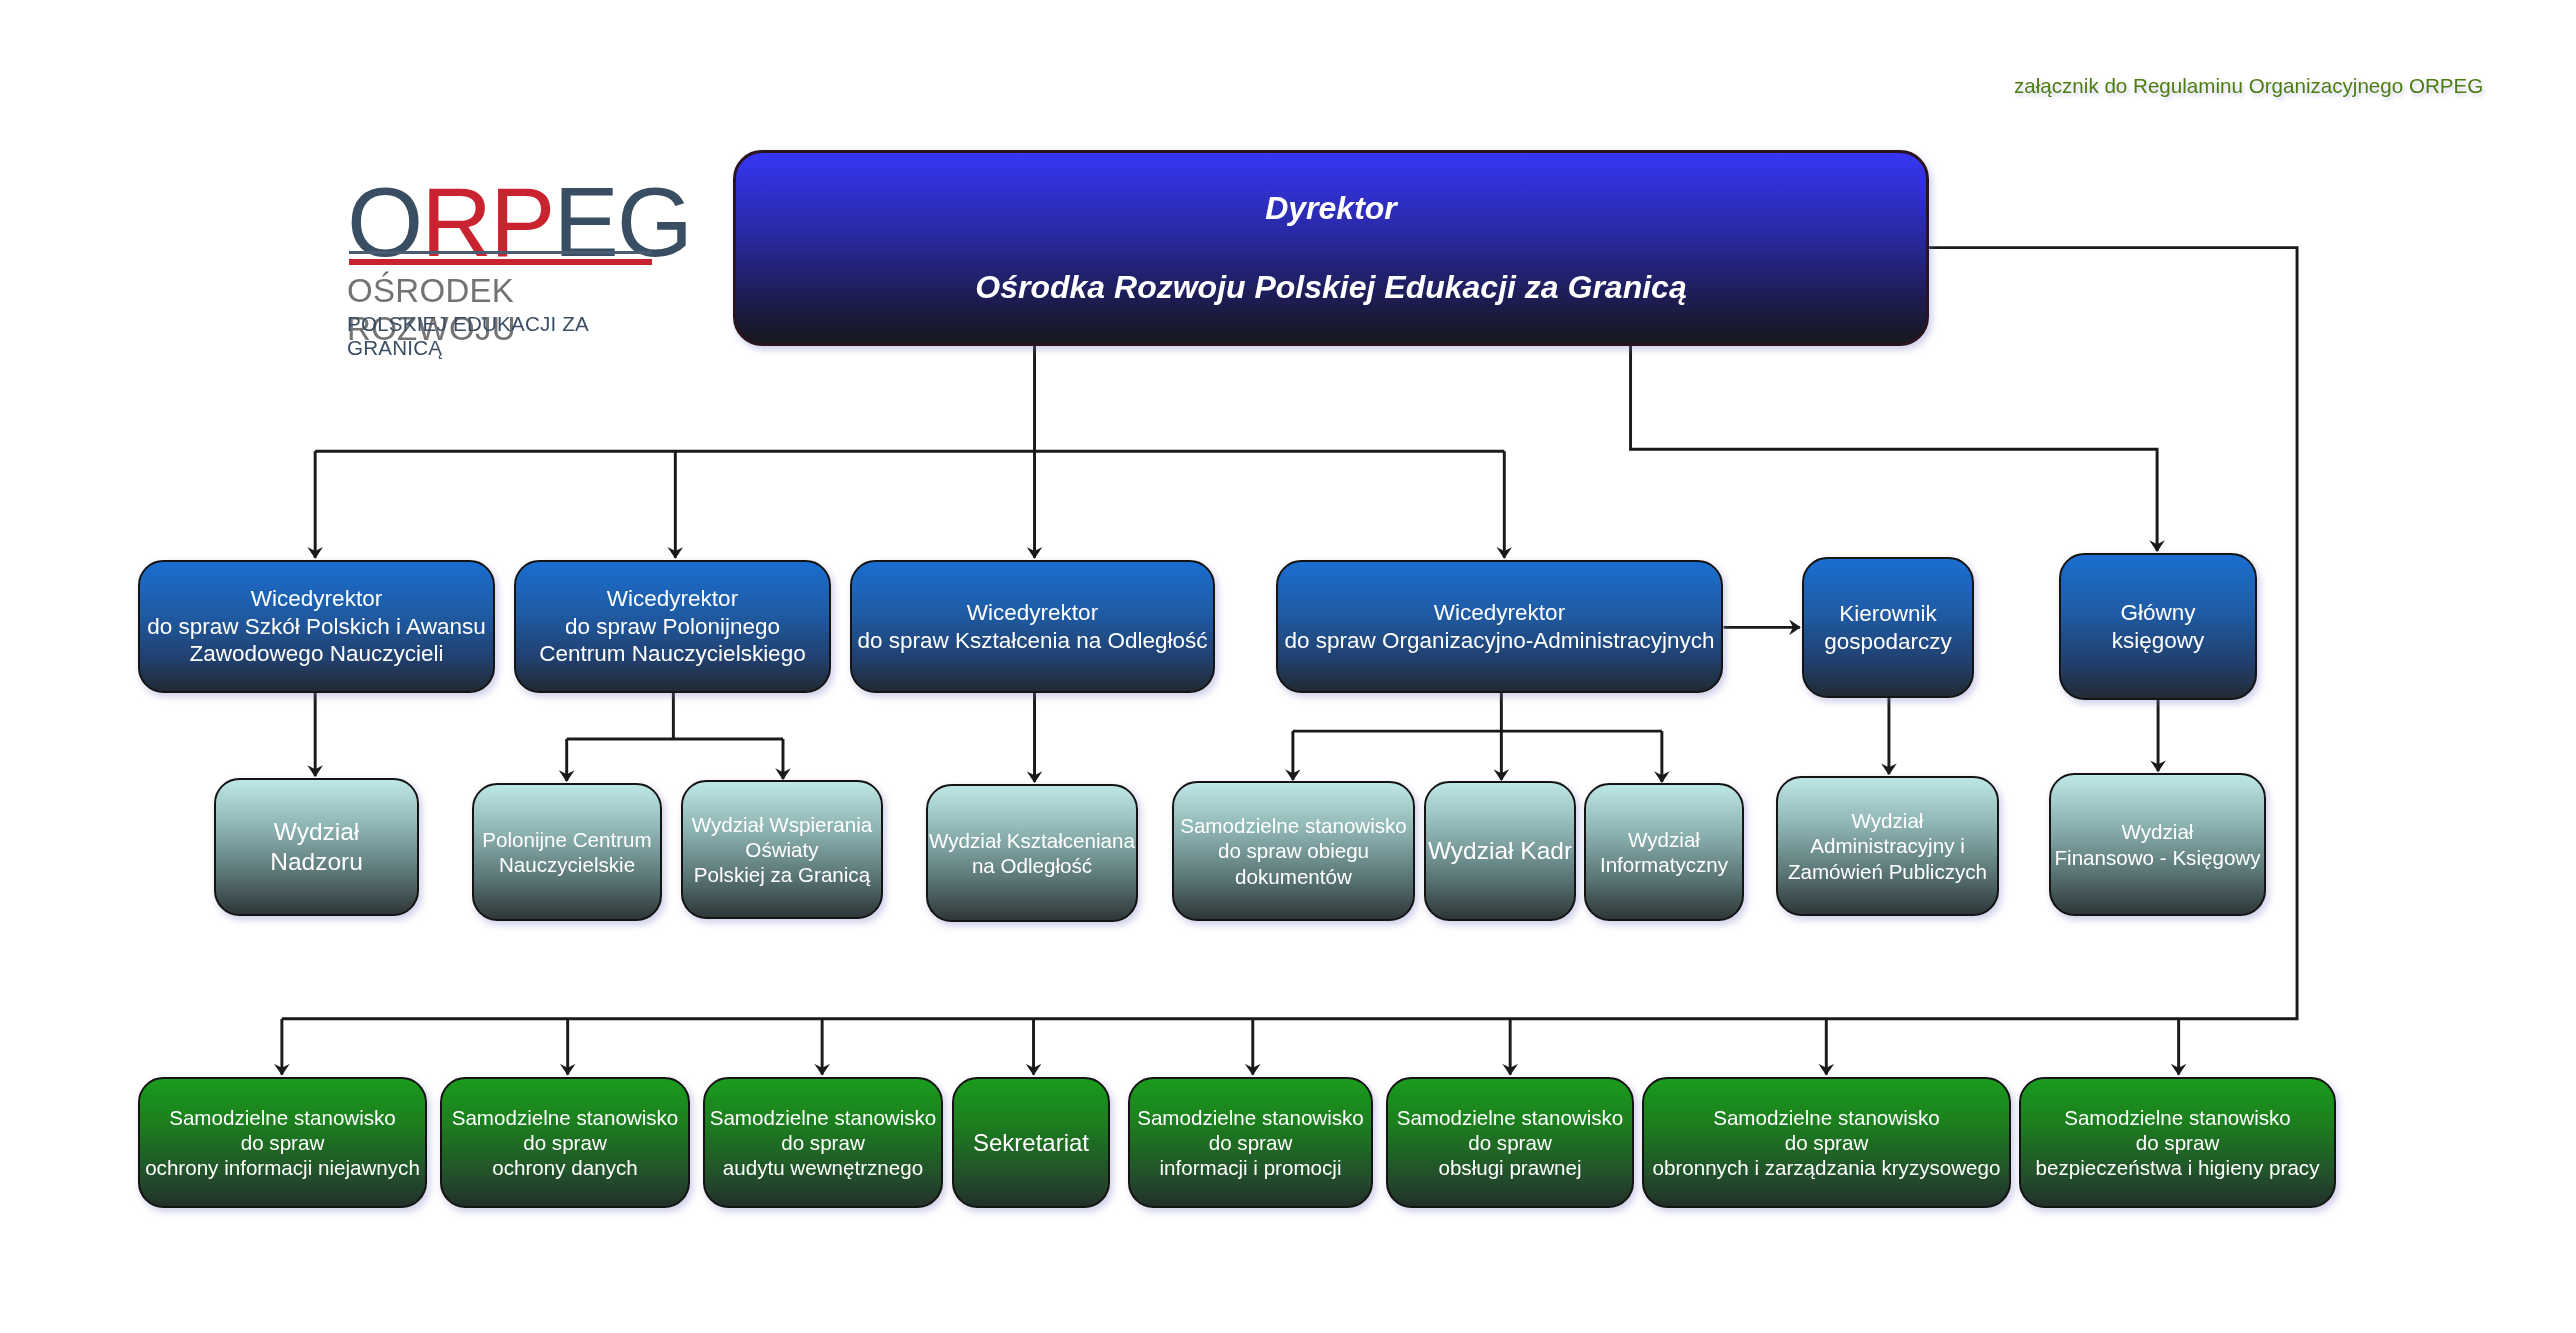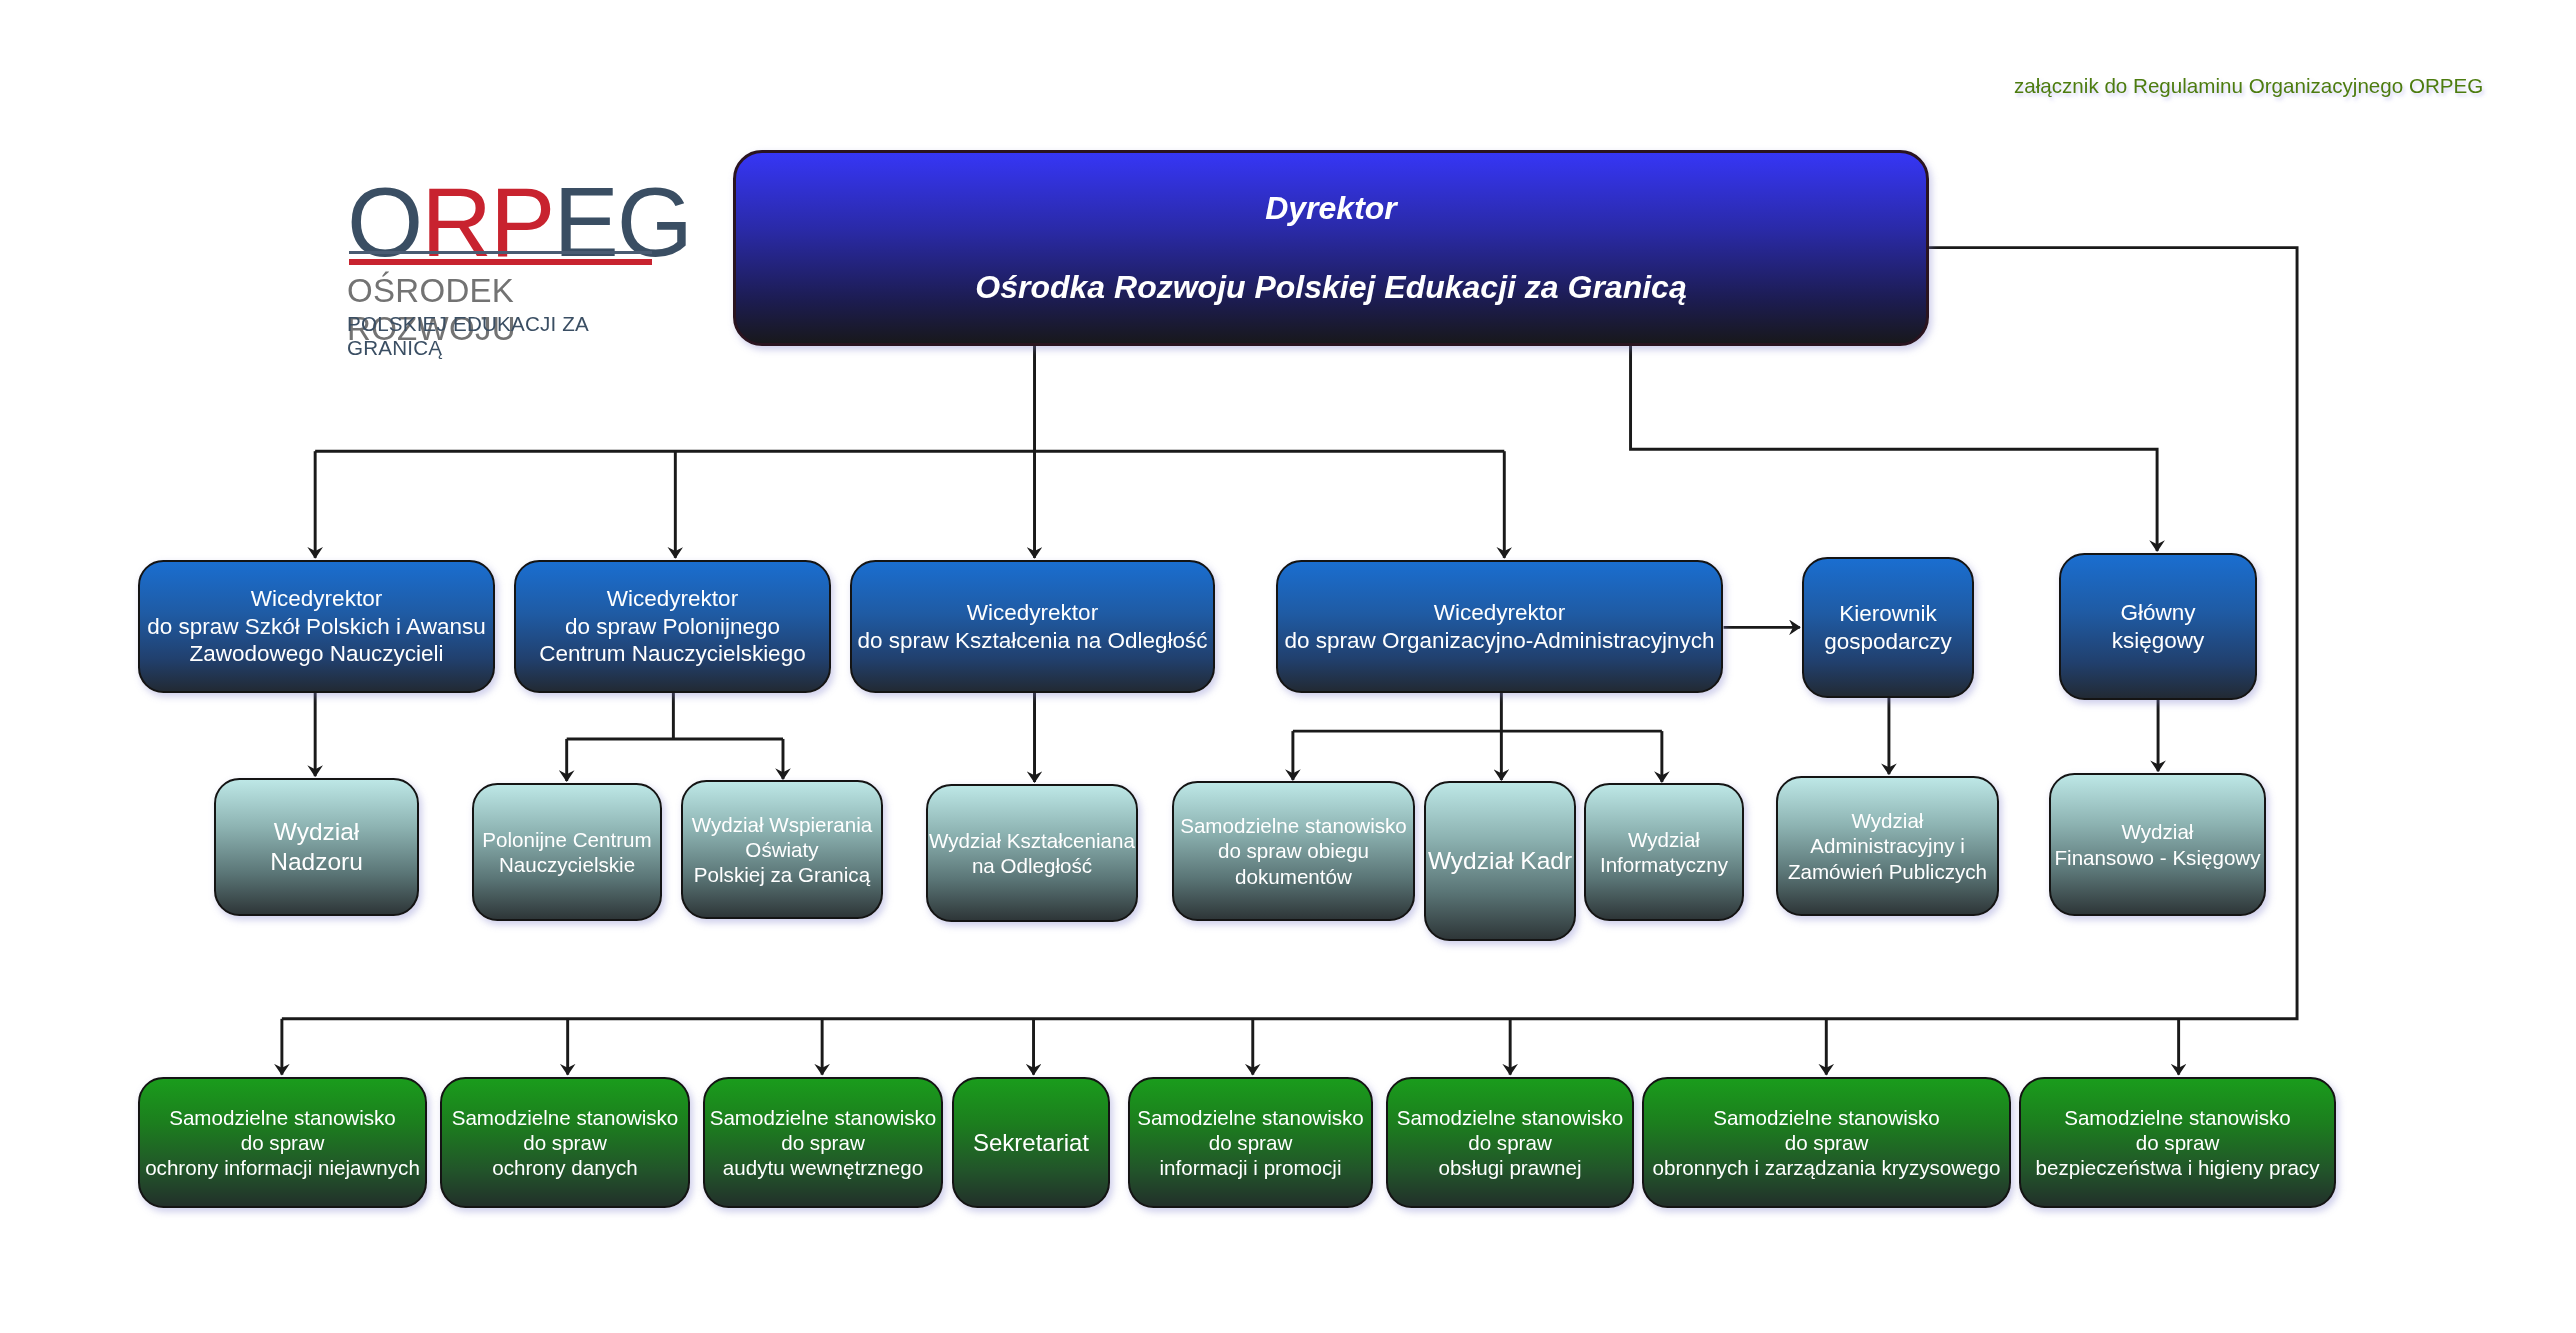--- a/index.html
+++ b/index.html
@@ -141,21 +141,21 @@
 </div>
 <div class="box l3" style="left:926px; top:784px; width:212px; height:138px;">
   <span>Wydział Kształceniana
 na Odległość</span>
 </div>
 <div class="box l3" style="left:1172px; top:781px; width:243px; height:140px;">
   <span>Samodzielne stanowisko
 do spraw obiegu
 dokumentów</span>
 </div>
-<div class="box l3 big" style="left:1424px; top:781px; width:152px; height:160px;">
+<div class="box l3 big" style="left:1424px; top:781px; width:152px; height:140px;">
   <span>Wydział Kadr</span>
 </div>
 <div class="box l3" style="left:1584px; top:783px; width:160px; height:138px;">
   <span>Wydział
 Informatyczny</span>
 </div>
 <div class="box l3" style="left:1776px; top:776px; width:223px; height:140px;">
   <span>Wydział
 Administracyjny i
 Zamówień Publiczych</span>

